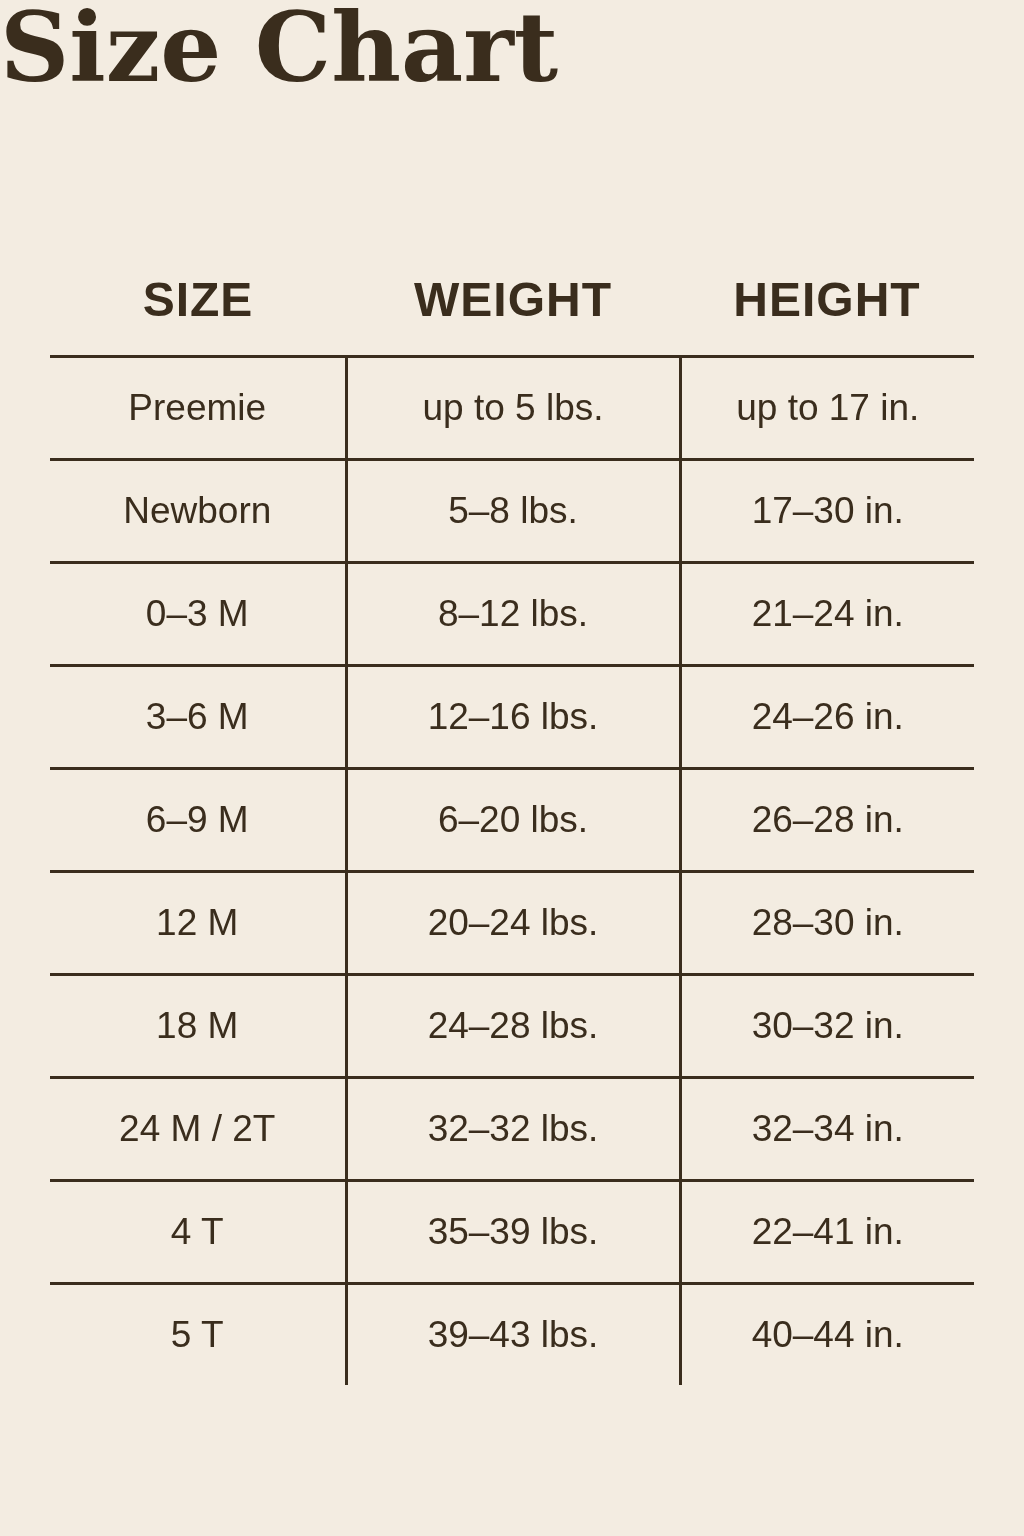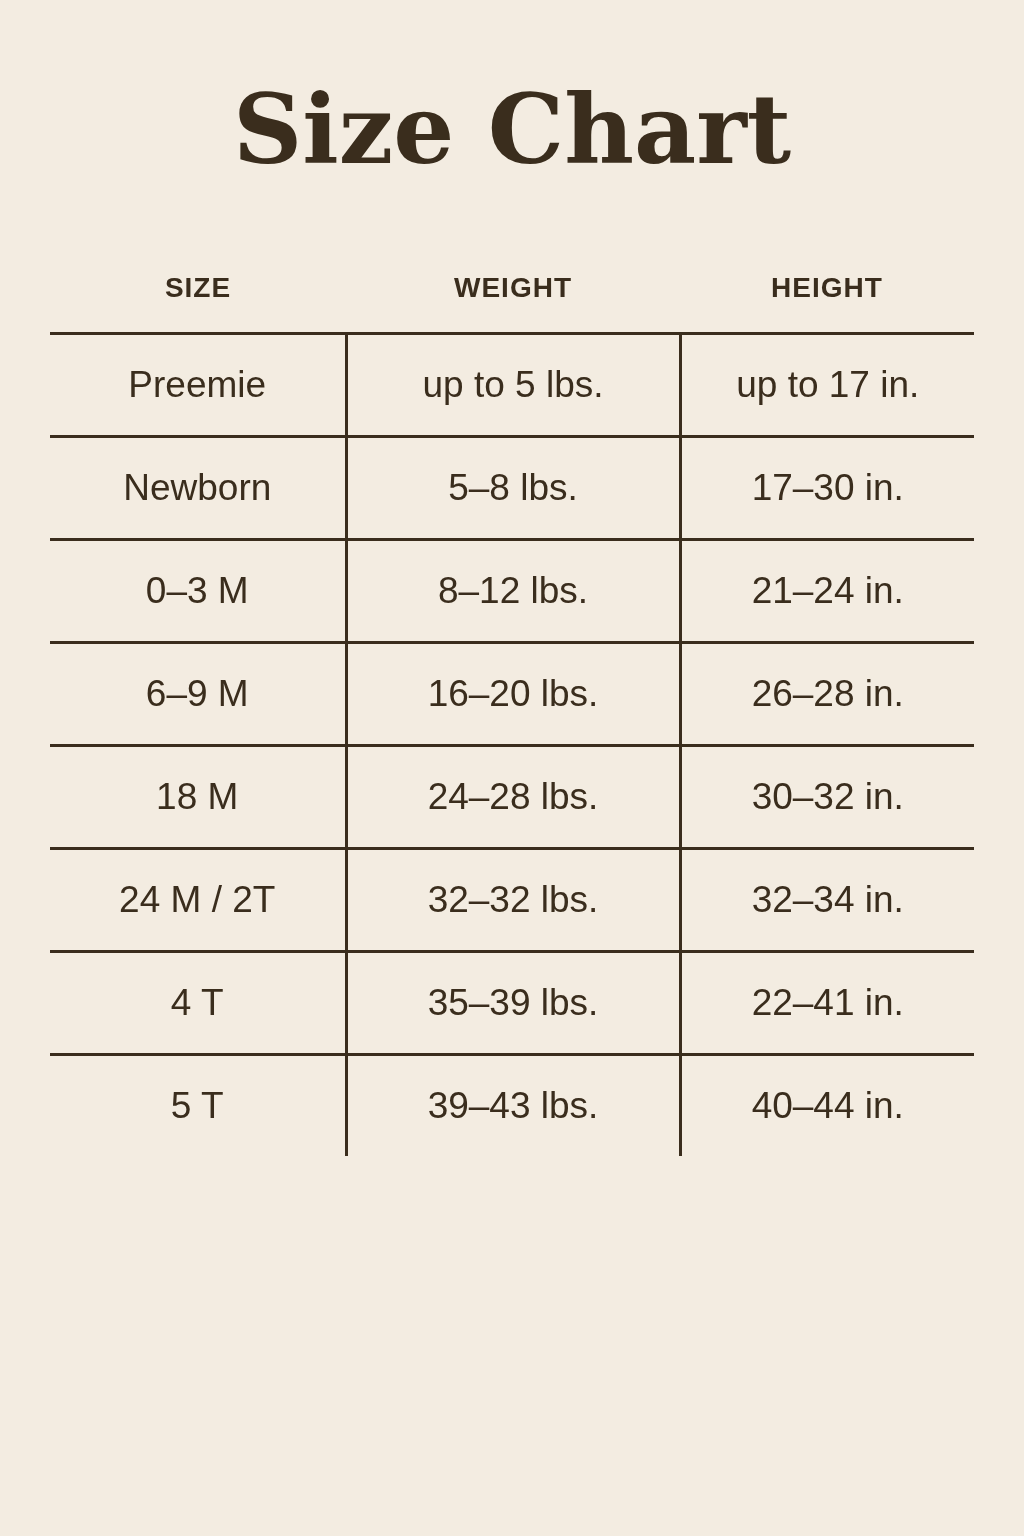--- a/index.html
+++ b/index.html
@@ -18,44 +18,42 @@
     position: relative;
     width: 1024px;
     height: 1536px;
     box-sizing: border-box;
   }
   .title {
     font-family: "DejaVu Serif", serif;
     font-weight: 700;
     font-size: 96px;
     line-height: 1;
-    text-align: center;
     color: #3a2d1d;
-    padding-top: 82px;
     letter-spacing: 0px;
   }
   .table-wrap {
     position: absolute;
     left: 50px;
     top: 272px;
     width: 924px;
   }
   table.size-chart {
     width: 924px;
     border-collapse: collapse;
     table-layout: fixed;
   }
   table.size-chart col.c1 { width: 296px; }
   table.size-chart col.c2 { width: 334px; }
   table.size-chart col.c3 { width: 294px; }
 
   table.size-chart thead th {
     font-family: "Liberation Sans", sans-serif;
     font-weight: 700;
-    font-size: 28px;
+    font-size: 48px;
     letter-spacing: 1px;
     text-align: center;
     color: #3a2d1d;
     padding: 0 0 28px 0;
     border: none;
   }
   table.size-chart thead tr th {
     border-bottom: 3px solid #3a2d1d;
   }
   table.size-chart tbody td {
@@ -109,23 +107,33 @@
           <td>Newborn</td>
           <td>5–8 lbs.</td>
           <td>17–30 in.</td>
         </tr>
         <tr>
           <td>0–3 M</td>
           <td>8–12 lbs.</td>
           <td>21–24 in.</td>
         </tr>
         <tr>
+          <td>3–6 M</td>
+          <td>12–16 lbs.</td>
+          <td>24–26 in.</td>
+        </tr>
+        <tr>
           <td>6–9 M</td>
-          <td>16–20 lbs.</td>
+          <td>6–20 lbs.</td>
           <td>26–28 in.</td>
+        </tr>
+        <tr>
+          <td>12 M</td>
+          <td>20–24 lbs.</td>
+          <td>28–30 in.</td>
         </tr>
         <tr>
           <td>18 M</td>
           <td>24–28 lbs.</td>
           <td>30–32 in.</td>
         </tr>
         <tr>
           <td>24 M / 2T</td>
           <td>32–32 lbs.</td>
           <td>32–34 in.</td>

